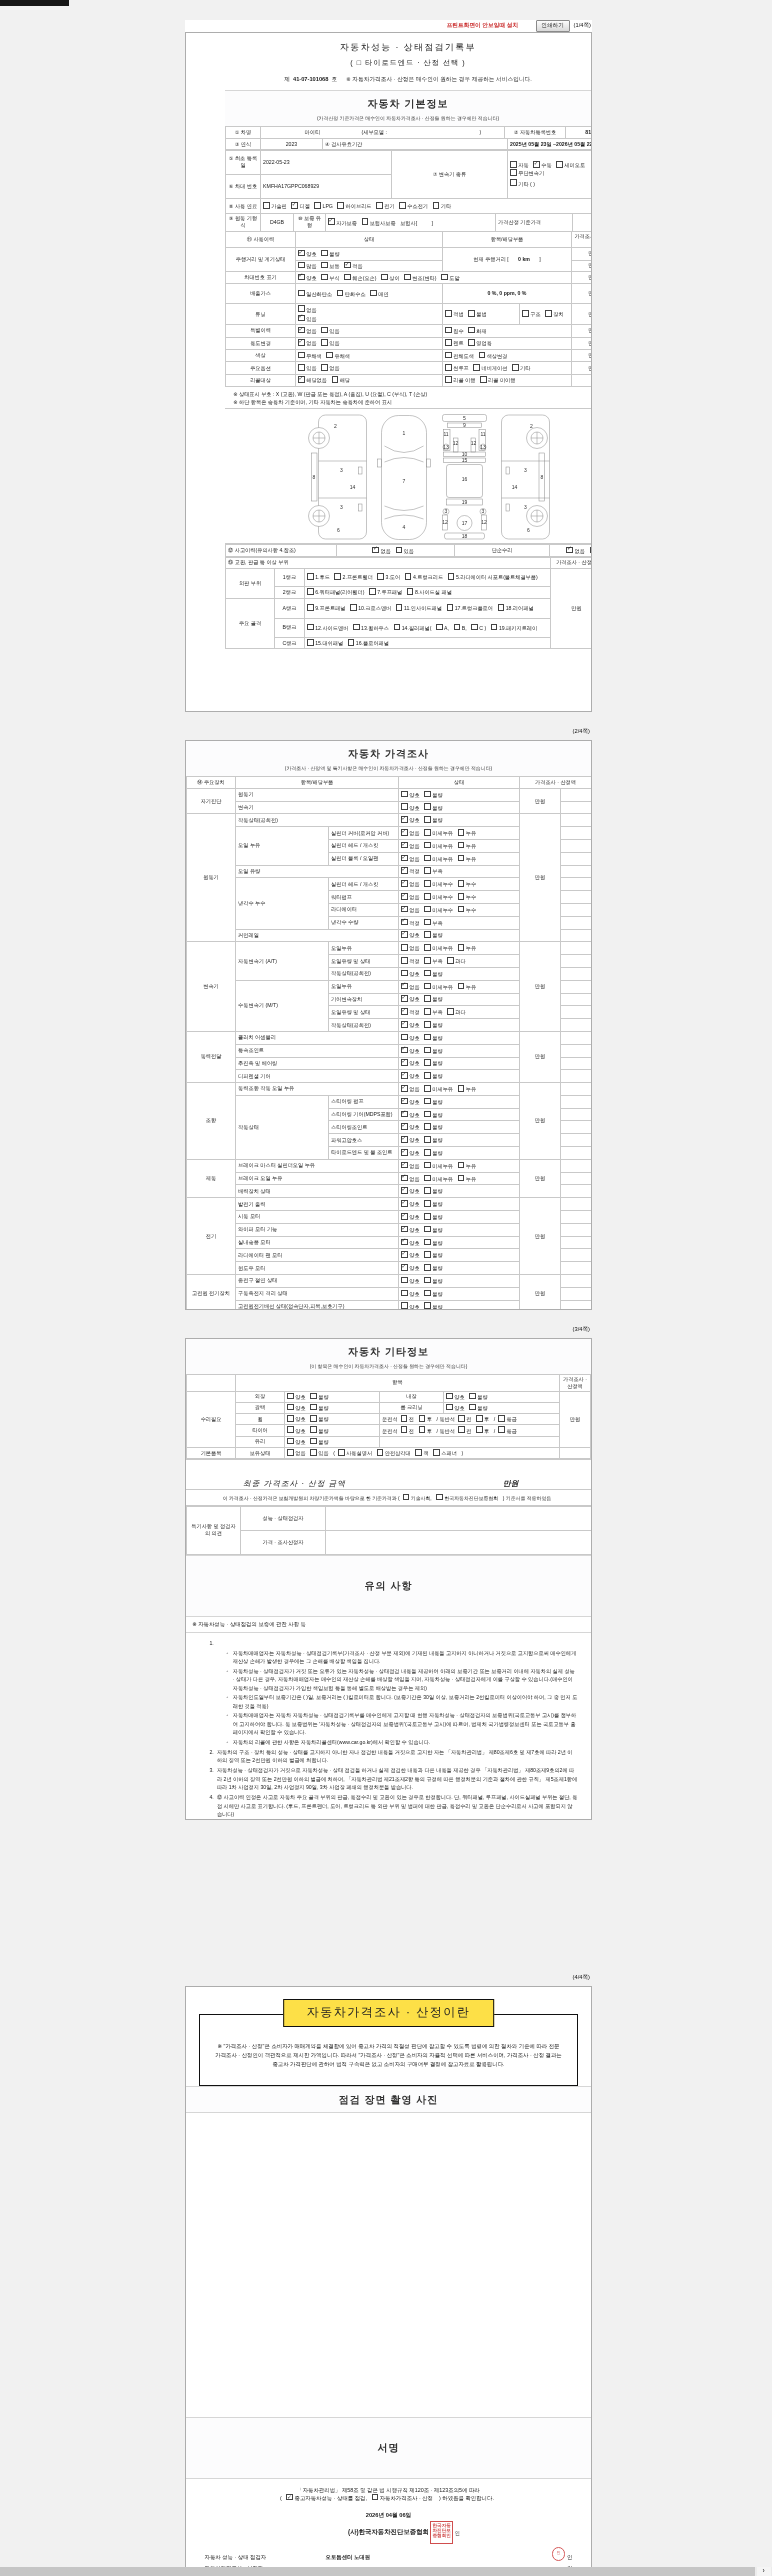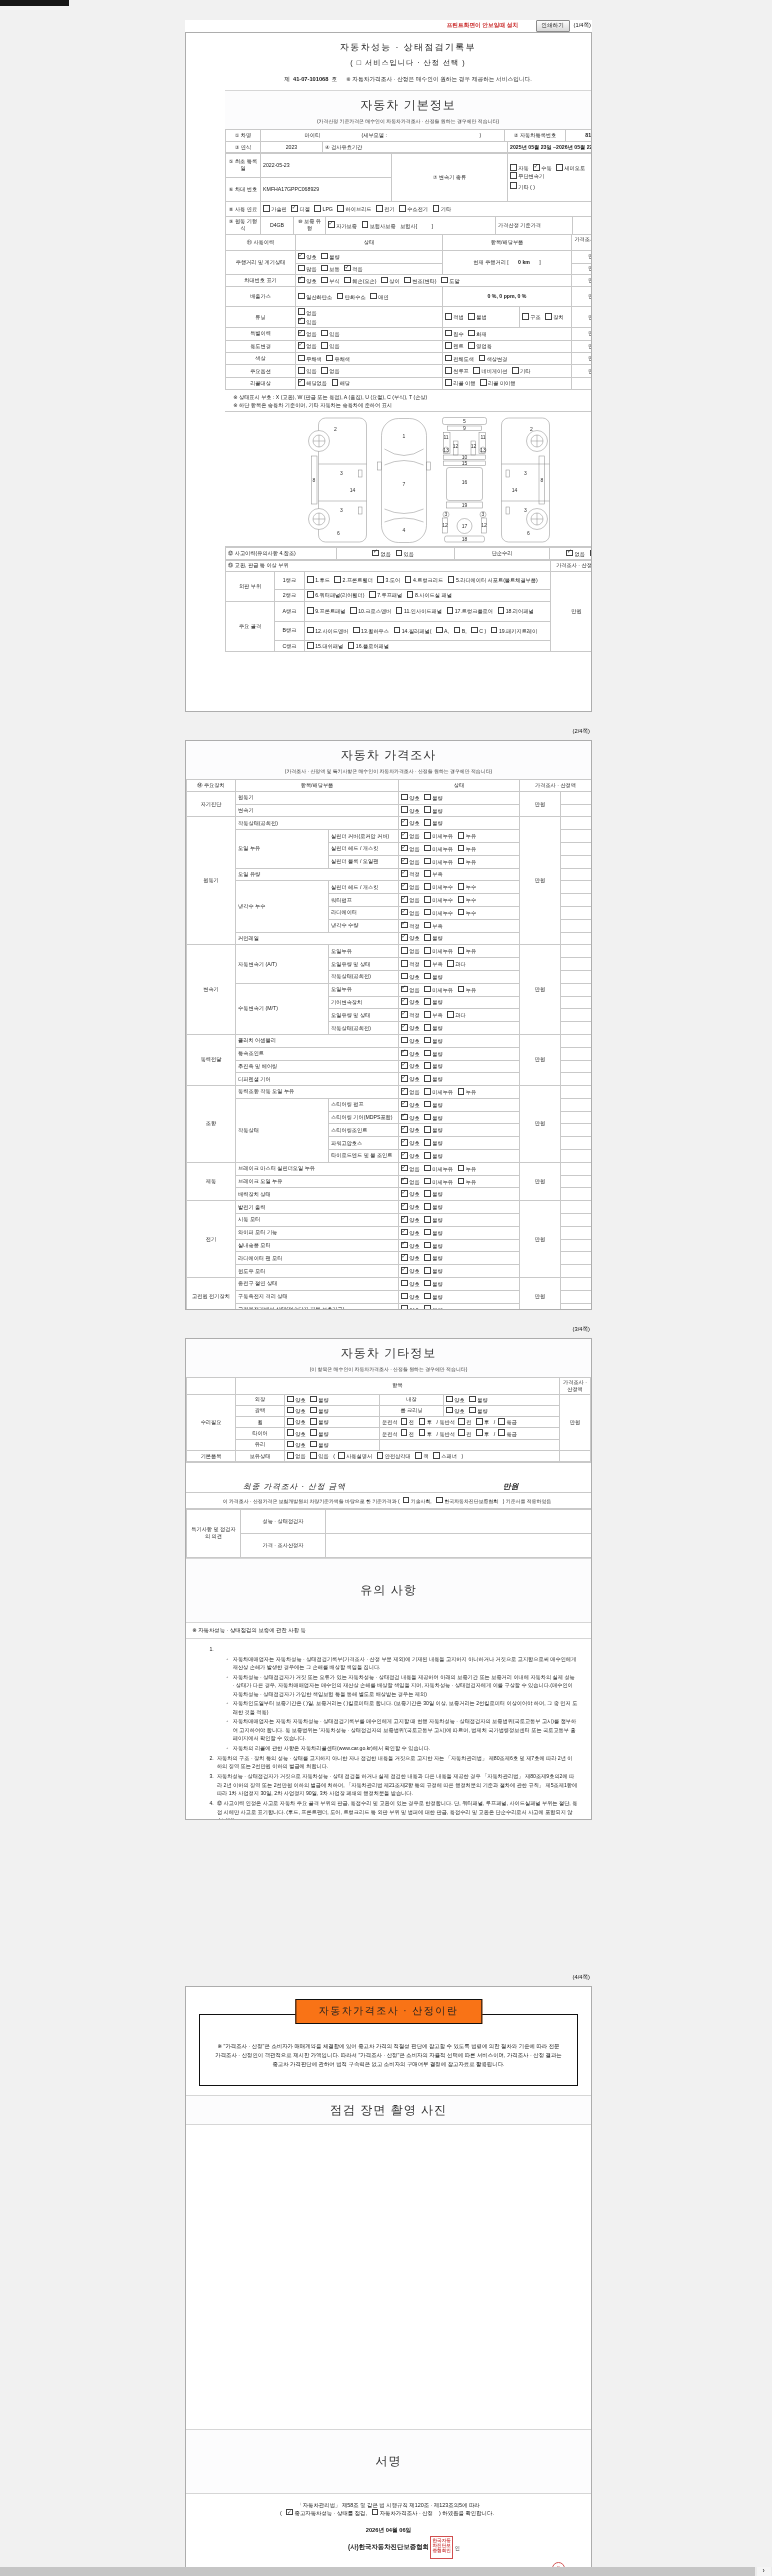--- a/index.html
+++ b/index.html
@@ -20,21 +20,21 @@
   #p4{top:1986px;height:590px;}
   
   .dochead{text-align:center;padding-top:9.3px;padding-bottom:6.2px;}
   .doc-title{font-size:8.8px;letter-spacing:1.5px;color:#222;font-weight:500;}
   .doc-sub{font-size:7.2px;letter-spacing:1px;margin-top:3.6px;color:#222;}
   .doc-no-line{font-size:5.7px;margin-top:7.7px;}
   .doc-no-line .no{font-weight:bold;margin:0 3.1px;}
   .doc-no-line .svc{margin-left:7.2px;}
   
   .sec{background:#fcfcfd;border-top:0.5px solid #d6d6d6;border-bottom:0.5px solid #d6d6d6;text-align:center;padding:6.2px 0 5.2px;}
-  .sec-title{font-size:12px;letter-spacing:1px;color:#333;}
+  .sec-title{font-size:10px;letter-spacing:1px;color:#333;font-weight:bold;}
   .sec-sub{font-size:4.9px;color:#333;margin-top:3.6px;}
   .sec.nosub{padding:23px 0;}
   
   table.t{border-collapse:collapse;width:100%;table-layout:fixed;margin-top:-0.5px;}
   table.t td{border:0.5px solid #c9c9c9;font-size:5.2px;padding:0.5px 2.1px;vertical-align:middle;line-height:1.35;word-break:break-all;}
   .c{text-align:center;}
   .l{text-align:left;}
   .r{text-align:right;}
   .bold{font-weight:bold;}
   .h22{height:11.3px;} .h24{height:12.4px;} .h28{height:14.4px;} .h34{height:17.5px;} .h38{height:19.6px;} .h46{height:24px;}
@@ -54,21 +54,21 @@
   .n-head{border-bottom:0.5px solid #d6d6d6;font-size:5.4px;padding:4.1px 6.2px;}
   .n-body{padding:5.2px 13.4px 6.2px 17.5px;font-size:5.2px;line-height:8.5px;}
   .n-item{display:flex;margin-top:1.5px;}
   .n-num{width:10.3px;text-align:right;margin-right:3.1px;flex:none;}
   .n-bullet{display:flex;margin-left:23px;margin-top:1px;}
   .n-mark{width:6.2px;flex:none;}
   .n-txt{flex:1;}
   
   .framewrap{position:relative;margin:27px 13.4px 0;}
   .framebox{border:1px solid #111;height:72px;box-sizing:border-box;padding:27px 14.4px 0;text-align:center;font-size:5.4px;line-height:8.8px;}
-  .frametitle{position:absolute;top:-15.5px;left:50%;transform:translate(-50%);background:#f97316;border:1px solid #111;padding:4.6px 23px;font-size:10px;letter-spacing:1.5px;white-space:nowrap;font-family:Liberation Serif, serif;}
+  .frametitle{position:absolute;top:-15.5px;left:50%;transform:translate(-50%);background:#fde047;border:1px solid #111;padding:4.6px 23px;font-size:12px;letter-spacing:1.5px;white-space:nowrap;}
   .photoarea{height:304px;border-bottom:0.5px solid #d6d6d6;background:#fff;}
   .signbody{position:relative;text-align:center;font-size:5.4px;padding-top:6.2px;}
   .sign-law{line-height:8.2px;}
   .sign-date{margin-top:10.3px;font-size:5.7px;font-weight:bold;}
   .sign-org{margin-top:7.2px;font-size:6.4px;font-weight:bold;position:relative;display:inline-block;}
   .stamp-sq{position:absolute;right:-24px;top:-6.2px;width:19.6px;height:19.6px;border:1px solid #cc3b3b;color:#cc3b3b;font-size:4.6px;line-height:5.2px;overflow:hidden;word-break:break-all;text-align:center;padding:0.5px;opacity:.9;background:rgba(255,255,255,.2);}
   .seal-in{position:absolute;right:-31px;top:2.1px;font-size:5.2px;font-weight:normal;color:#333;}
   .signrows{margin-top:15.5px;padding:0 18.5px;}
   .signrow{display:flex;align-items:center;height:11.3px;font-size:5.4px;position:relative;}
   .signrow .sl{width:121px;text-align:left;}
@@ -95,21 +95,21 @@
 
   <div class="printbar">
     <span class="print-notice">프린트화면이 안보일때 설치</span>
     <button class="print-btn">인쇄하기</button>
     <span class="page-no">(1/4쪽)</span>
   </div>
 
   <div class="sheet" id="p1">
     <div class="dochead">
       <div class="doc-title">자동차성능 · 상태점검기록부</div>
-      <div class="doc-sub">( □ 서비스입니다 · 산정 선택 )</div>
+      <div class="doc-sub">( □ 타이로드엔드 · 산정 선택 )</div>
       <div class="doc-no-line">
         <span>제</span><span class="no">41-07-101068</span><span>호</span>
         <span class="svc">※ 자동차가격조사 · 산정은 매수인이 원하는 경우 제공하는 서비스입니다.</span>
       </div>
     </div>
 
     <div class="sec">
       <div class="sec-title">자동차 기본정보</div>
       <div class="sec-sub">(가격산정 기준가격은 매수인이 자동차가격조사 · 산정을 원하는 경우에만 적습니다)</div>
     </div>
@@ -903,21 +903,21 @@
       </div>
   </div>
 
   <div class="pageno-float" style="top:1974px">(4/4쪽)</div>
 
   <div class="sheet" id="p4">
     <div class="framewrap">
       <div class="frametitle">자동차가격조사 · 산정이란</div>
       <div class="framebox">※ "가격조사 · 산정"은 소비자가 매매계약을 체결함에 있어 중고차 가격의 적절성 판단에 참고할 수 있도록 법령에 의한 절차와 기준에 따라 전문 가격조사 · 산정인이 객관적으로 제시한 가액입니다. 따라서 "가격조사 · 산정"은 소비자의 자율적 선택에 따른 서비스이며, 가격조사 · 산정 결과는 중고차 가격판단에 관하여 법적 구속력은 없고 소비자의 구매여부 결정에 참고자료로 활용됩니다.</div>
     </div>
-    <div class="sec" style="margin-top:9px">
+    <div class="sec" style="margin-top:0">
       <div class="sec-title">점검 장면 촬영 사진</div>
     </div>
     <div class="photoarea"></div>
     <div class="sec nosub" style="border-top:none">
       <div class="sec-title">서명</div>
     </div>
     <div class="signbody">
       <div class="sign-law">「자동차관리법」 제58조 및 같은 법 시행규칙 제120조 · 제123조의5에 따라</div>
       <div class="sign-law"><span class="ctx">( </span><span class="ck-item"><span class="cb on"></span><span class="cl">중고자동차성능 · 상태를 점검,</span></span><span class="ck-item"><span class="cb"></span><span class="cl">자동차가격조사 · 산정</span></span><span class="ctx"> ) 하였음을 확인합니다.</span></div>
       <div class="sign-date">2026년 04월 06일</div>

